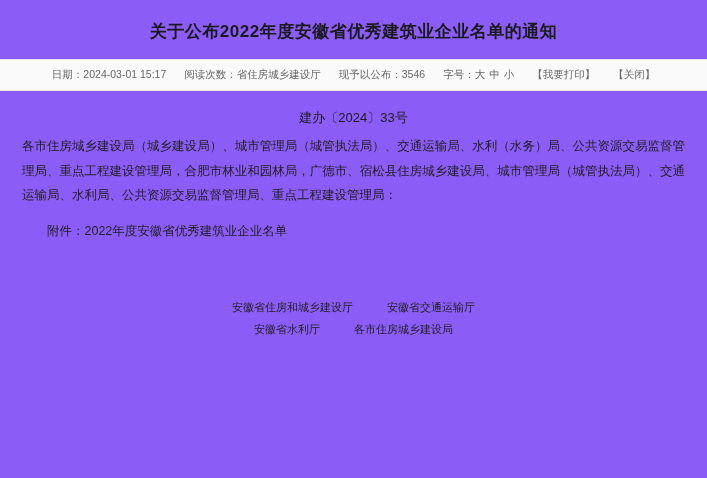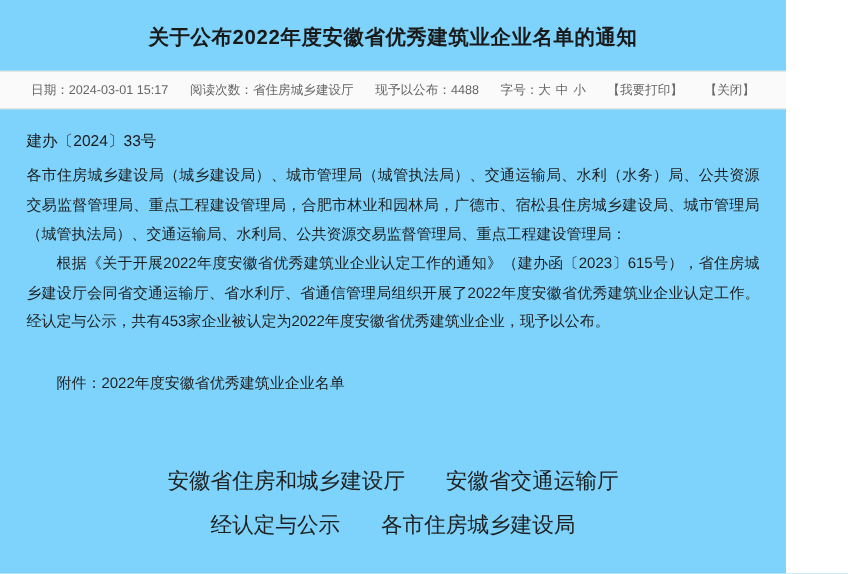--- a/index.html
+++ b/index.html
@@ -9,23 +9,23 @@
   body {
     width: 707px;
     height: 478px;
     background: #ffffff;
     font-family: "Liberation Sans", sans-serif;
     color: #333333;
     overflow: hidden;
   }
   .page {
     position: relative;
-    width: 655px;
+    width: 707px;
     height: 478px;
-    background: #7dd3fc;
+    background: #8b5cf6;
     box-sizing: border-box;
   }
   .doc-title {
     text-align: center;
     font-size: 17px;
     font-weight: bold;
     color: #1a1a1a;
     padding-top: 20px;
     padding-bottom: 16px;
     letter-spacing: 0.5px;
@@ -58,40 +58,40 @@
     cursor: pointer;
     white-space: nowrap;
   }
   .content {
     padding: 14px 22px 0 22px;
     font-size: 12.5px;
     line-height: 1.95;
     color: #1f1f1f;
   }
   .doc-number {
-    text-align: left;
+    text-align: center;
     font-size: 13px;
     margin-bottom: 4px;
     color: #1a1a1a;
   }
   .para {
     text-align: justify;
     margin: 0 0 0 0;
   }
   .para.indent {
     text-indent: 2em;
   }
   .attachment {
     text-indent: 2em;
-    margin-top: 26px;
+    margin-top: 12px;
   }
   .signature {
     margin-top: 52px;
     text-align: center;
-    font-size: 18px;
+    font-size: 11px;
     line-height: 2.0;
     color: #1f1f1f;
   }
   .sig-line {
     display: block;
   }
   .sig-line span {
     display: inline-block;
   }
   .sig-gap {
@@ -105,39 +105,38 @@
 </head>
 <body>
 
 <div class="page">
 
   <div class="doc-title">关于公布2022年度安徽省优秀建筑业企业名单的通知</div>
 
   <div class="meta-bar">
     <span class="meta-item">日期：2024-03-01 15:17</span>
     <span class="meta-item">阅读次数：省住房城乡建设厅</span>
-    <span class="meta-item"><span>现予以公布：</span><span>4488</span></span>
+    <span class="meta-item"><span>现予以公布：</span><span>3546</span></span>
     <span class="meta-item"><span>字号：</span><span class="font-sizes">
           <span class="fs">大</span>
           <span class="fs">中</span>
           <span class="fs">小</span>
         </span></span>
     <span class="meta-action">【我要打印】</span>
     <span class="meta-action">【关闭】</span>
   </div>
 
   <div class="content">
     <div class="doc-number">建办〔2024〕33号</div>
     <p class="para">各市住房城乡建设局（城乡建设局）、城市管理局（城管执法局）、交通运输局、水利（水务）局、公共资源交易监督管理局、重点工程建设管理局，合肥市林业和园林局，广德市、宿松县住房城乡建设局、城市管理局（城管执法局）、交通运输局、水利局、公共资源交易监督管理局、重点工程建设管理局：</p>
-    <p class="para indent">根据《关于开展2022年度安徽省优秀建筑业企业认定工作的通知》（建办函〔2023〕615号），省住房城乡建设厅会同省交通运输厅、省水利厅、省通信管理局组织开展了2022年度安徽省优秀建筑业企业认定工作。经认定与公示，共有453家企业被认定为2022年度安徽省优秀建筑业企业，现予以公布。</p>
     <div class="attachment">附件：2022年度安徽省优秀建筑业企业名单</div>
 
     <div class="signature">
       <div class="sig-line">
         <span>安徽省住房和城乡建设厅</span><span class="sig-gap"></span><span>安徽省交通运输厅</span>
       </div>
       <div class="sig-line">
-        <span>经认定与公示</span><span class="sig-gap"></span><span>各市住房城乡建设局</span>
+        <span>安徽省水利厅</span><span class="sig-gap"></span><span>各市住房城乡建设局</span>
       </div>
     </div>
   </div>
 
 </div>
 
 </body></html>

